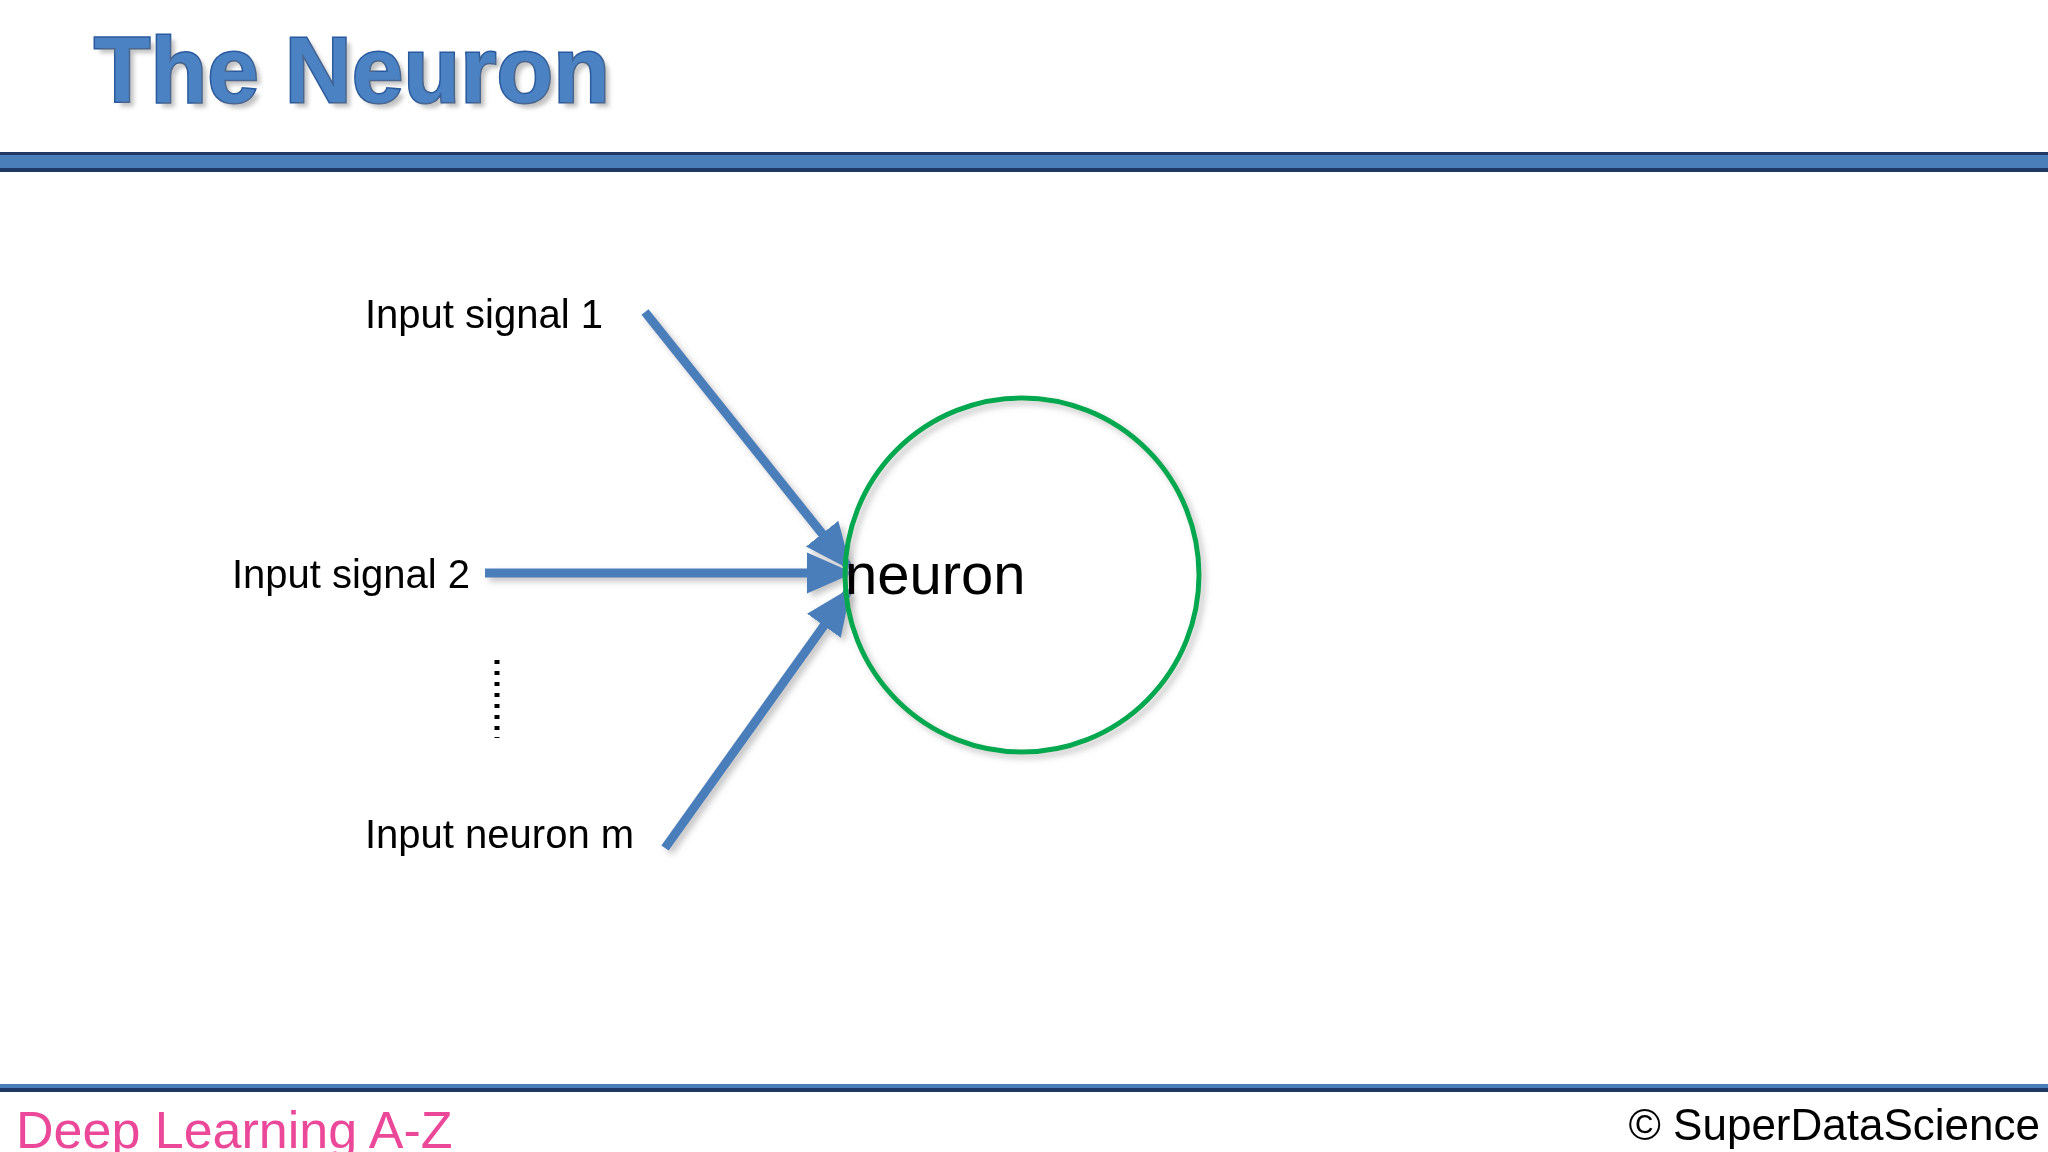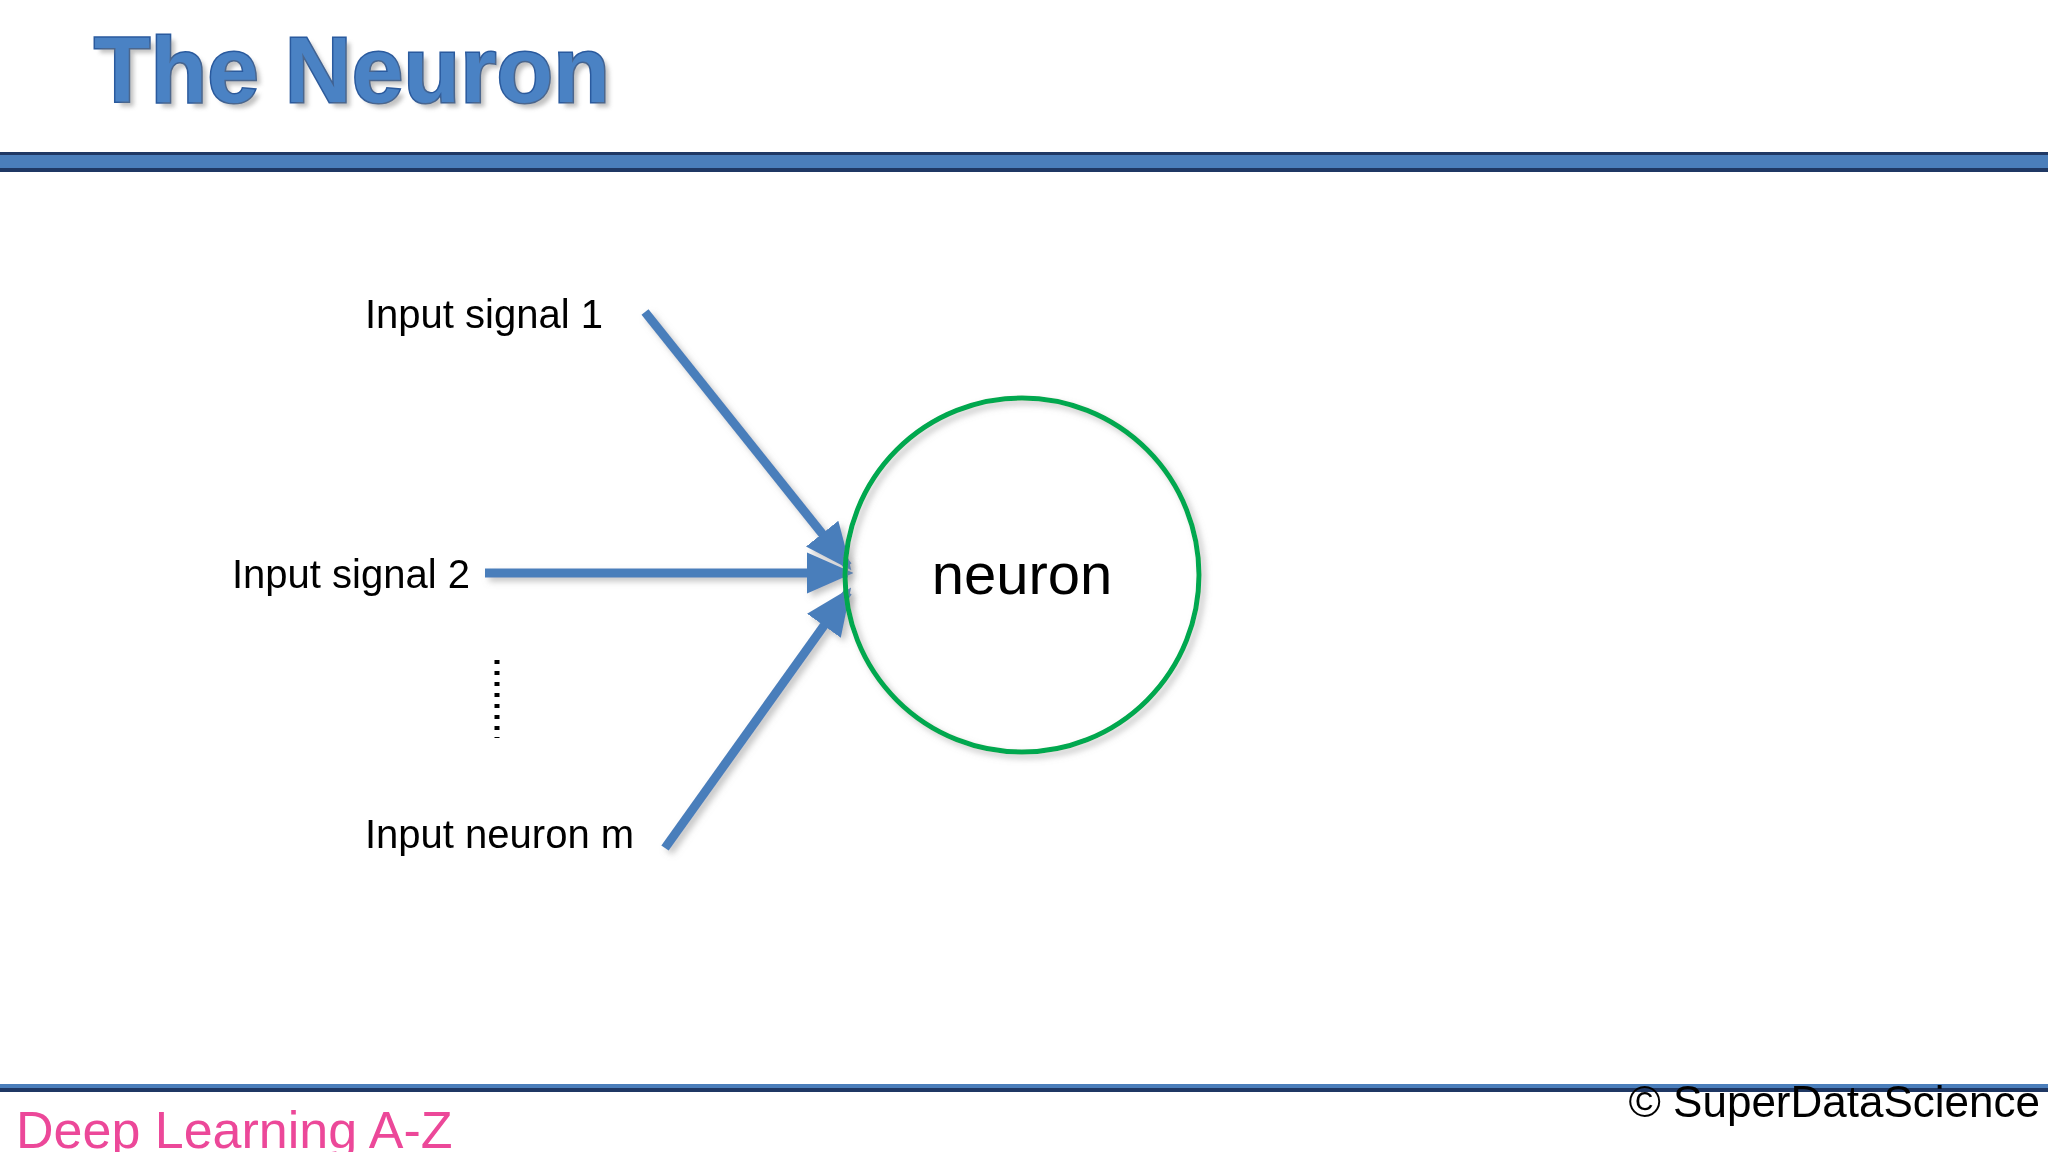--- a/index.html
+++ b/index.html
@@ -85,21 +85,20 @@
   }
   #label-input-1 { left: 365px; top: 292px; }
   #label-input-2 { left: 200px; top: 552px; }
   #label-input-m { left: 365px; top: 812px; }
 
   #neuron-label {
     position: absolute;
     left: 845px;
     top: 540px;
     width: 355px;
-    text-align: center;
     font-family: "Liberation Sans", sans-serif;
     font-size: 58px;
     color: #000000;
     white-space: nowrap;
   }
 
   
   #footer-rule {
     position: absolute;
     left: 0;
@@ -122,21 +121,21 @@
     left: 16px;
     top: 1100px;
     font-family: "Liberation Sans", sans-serif;
     font-size: 52px;
     color: #ec4899;
     white-space: nowrap;
   }
   #footer-right {
     position: absolute;
     right: 8px;
-    top: 1077px;
+    top: 1100px;
     font-family: "Liberation Sans", sans-serif;
     font-size: 44px;
     color: #000000;
     white-space: nowrap;
     text-align: right;
   }
 </style>
 </head>
 <body>
 

